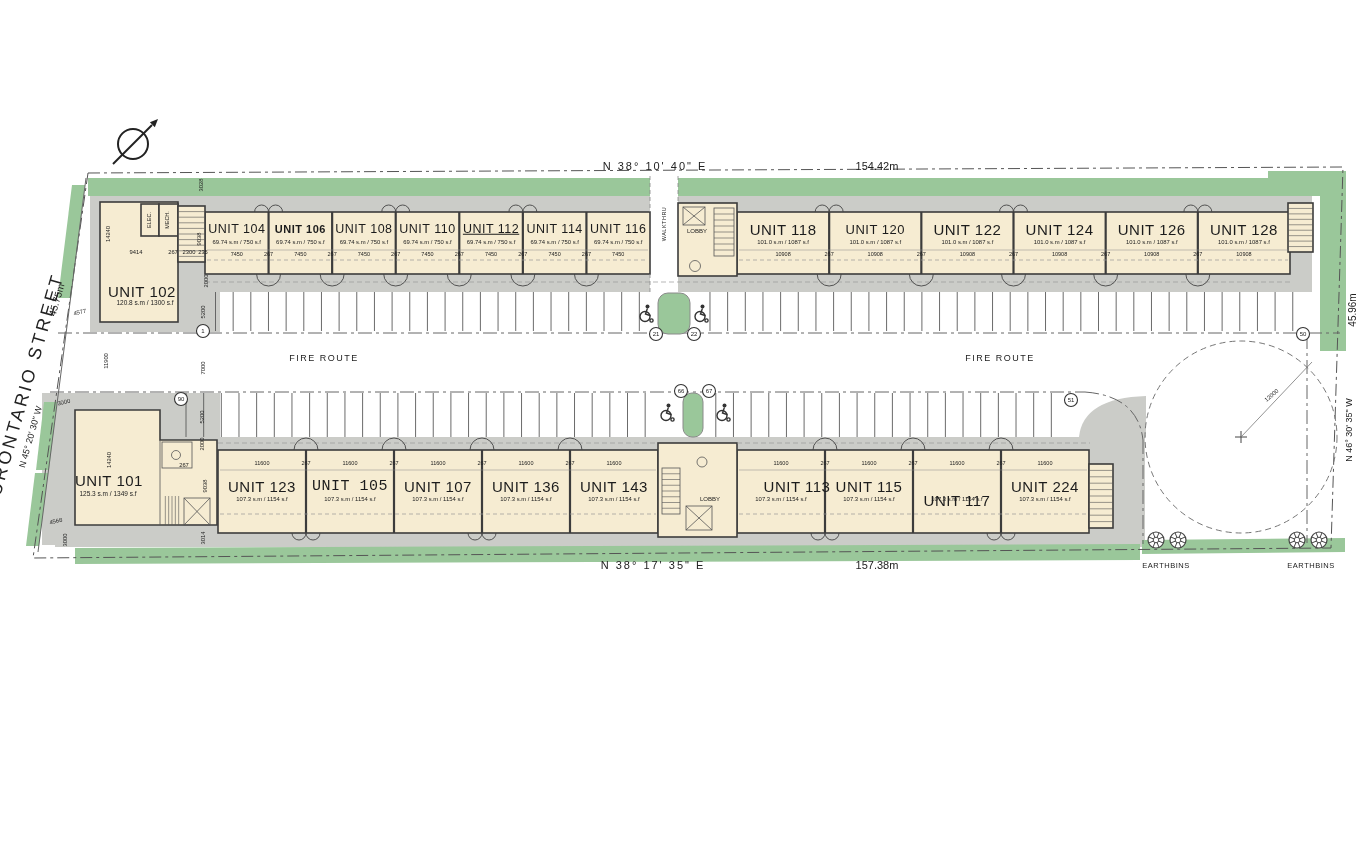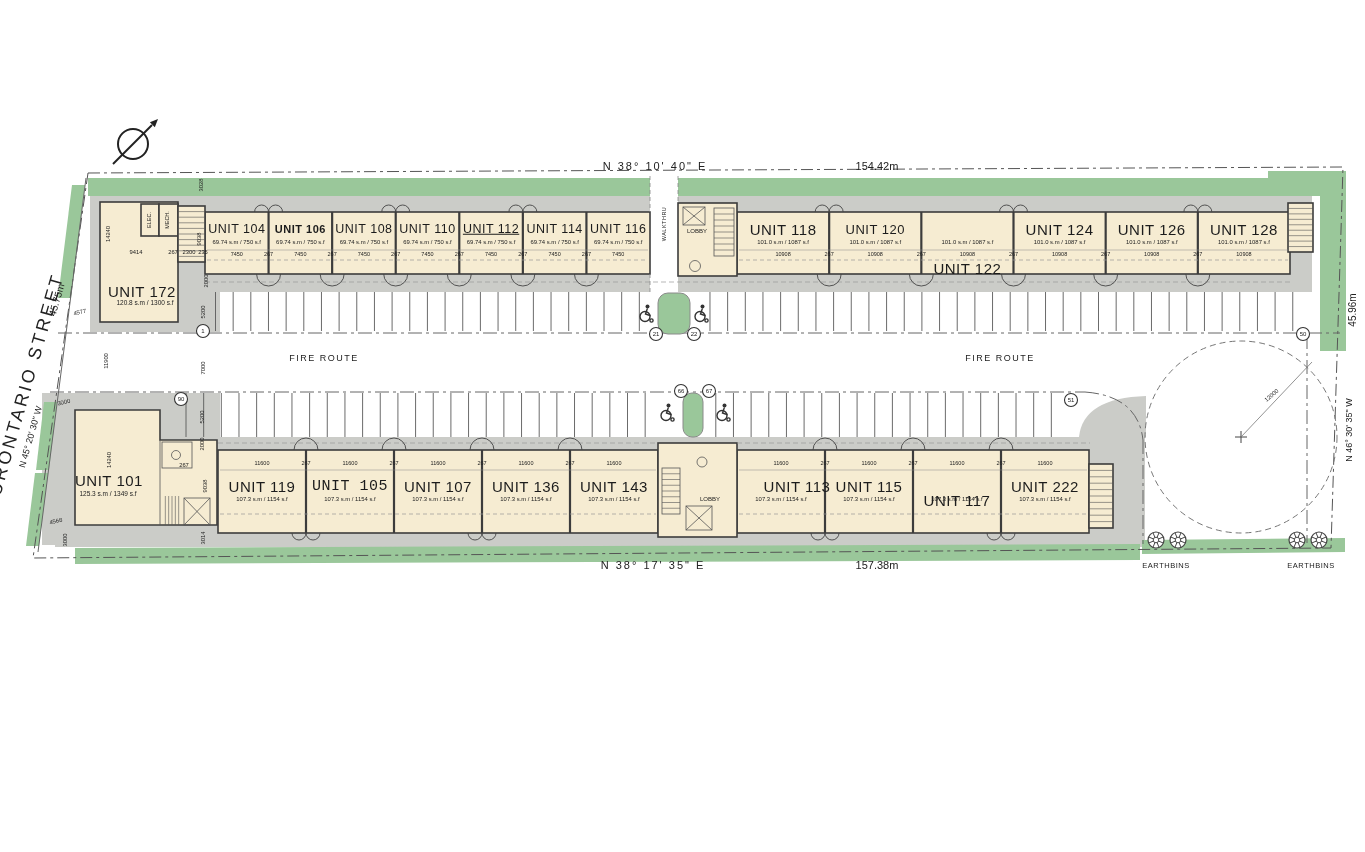--- a/index.html
+++ b/index.html
@@ -462,21 +462,21 @@
     <div class="lbl" style="left:697px;top:231px;font-size:6px;transform:translate(-50%,-50%);">LOBBY</div>
     <div class="lbl" style="left:710px;top:499px;font-size:6px;transform:translate(-50%,-50%);">LOBBY</div>
     <div class="lbl" style="left:150px;top:220px;font-size:5.5px;transform:translate(-50%,-50%) rotate(-90deg);">ELEC.</div>
     <div class="lbl" style="left:168px;top:220px;font-size:5.5px;transform:translate(-50%,-50%) rotate(-90deg);">MECH.</div>
 
     <div class="lbl" style="left:1166px;top:566px;font-size:7.5px;letter-spacing:0.5px;transform:translate(-50%,-50%);">EARTHBINS</div>
     <div class="lbl" style="left:1311px;top:566px;font-size:7.5px;letter-spacing:0.5px;transform:translate(-50%,-50%);">EARTHBINS</div>
 
     <div class="lbl uname" style="left:109px;top:480px;font-size:15px;transform:translate(-50%,-50%);">UNIT 101</div>
     <div class="lbl" style="left:108px;top:494px;font-size:6.5px;transform:translate(-50%,-50%);">125.3 s.m / 1349 s.f</div>
-    <div class="lbl uname" style="left:142px;top:291px;font-size:15px;transform:translate(-50%,-50%);">UNIT 172</div>
+    <div class="lbl uname" style="left:142px;top:291px;font-size:15px;transform:translate(-50%,-50%);">UNIT 102</div>
     <div class="lbl" style="left:145px;top:303px;font-size:6.5px;transform:translate(-50%,-50%);">120.8 s.m / 1300 s.f</div>
   <div class="lbl uname" style="left: 236.786px; top: 229px; font-size: 12.5px; transform: translate(-50%, -50%) rotate(0deg);">UNIT 104</div>
       <div class="lbl " style="left: 236.786px; top: 243px; font-size: 5.9px; transform: translate(-50%, -50%) rotate(0deg);">69.74 s.m / 750 s.f</div>
       <div class="lbl " style="left: 236.786px; top: 255px; font-size: 5.5px; transform: translate(-50%, -50%) rotate(0deg);">7450</div>
       <div class="lbl " style="left: 268.571px; top: 255px; font-size: 5.5px; transform: translate(-50%, -50%) rotate(0deg);">267</div>
       <div class="lbl uname" style="left: 300.356px; top: 229px; font-size: 11px; transform: translate(-50%, -50%) rotate(0deg); font-weight: bold;">UNIT 106</div>
       <div class="lbl " style="left: 300.356px; top: 243px; font-size: 5.9px; transform: translate(-50%, -50%) rotate(0deg);">69.74 s.m / 750 s.f</div>
       <div class="lbl " style="left: 300.356px; top: 255px; font-size: 5.5px; transform: translate(-50%, -50%) rotate(0deg);">7450</div>
       <div class="lbl " style="left: 332.142px; top: 255px; font-size: 5.5px; transform: translate(-50%, -50%) rotate(0deg);">267</div>
       <div class="lbl uname" style="left: 363.928px; top: 229px; font-size: 12.5px; transform: translate(-50%, -50%) rotate(0deg);">UNIT 108</div>
@@ -499,36 +499,36 @@
       <div class="lbl " style="left: 618.211px; top: 243px; font-size: 5.9px; transform: translate(-50%, -50%) rotate(0deg);">69.74 s.m / 750 s.f</div>
       <div class="lbl " style="left: 618.211px; top: 255px; font-size: 5.5px; transform: translate(-50%, -50%) rotate(0deg);">7450</div>
       <div class="lbl uname" style="left: 783.083px; top: 229px; font-size: 15px; transform: translate(-50%, -50%) rotate(0deg);">UNIT 118</div>
       <div class="lbl " style="left: 783.083px; top: 243px; font-size: 5.9px; transform: translate(-50%, -50%) rotate(0deg);">101.0 s.m / 1087 s.f</div>
       <div class="lbl " style="left: 783.083px; top: 255px; font-size: 5.5px; transform: translate(-50%, -50%) rotate(0deg);">10908</div>
       <div class="lbl " style="left: 829.167px; top: 255px; font-size: 5.5px; transform: translate(-50%, -50%) rotate(0deg);">267</div>
       <div class="lbl uname" style="left: 875.25px; top: 229px; font-size: 13px; transform: translate(-50%, -50%) rotate(0deg);">UNIT 120</div>
       <div class="lbl " style="left: 875.25px; top: 243px; font-size: 5.9px; transform: translate(-50%, -50%) rotate(0deg);">101.0 s.m / 1087 s.f</div>
       <div class="lbl " style="left: 875.25px; top: 255px; font-size: 5.5px; transform: translate(-50%, -50%) rotate(0deg);">10908</div>
       <div class="lbl " style="left: 921.334px; top: 255px; font-size: 5.5px; transform: translate(-50%, -50%) rotate(0deg);">267</div>
-      <div class="lbl uname" style="left: 967.418px; top: 229px; font-size: 15px; transform: translate(-50%, -50%) rotate(0deg); margin-top: 39px;">UNIT 122</div>
+      <div class="lbl uname" style="left: 967.418px; top: 229px; font-size: 15px; transform: translate(-50%, -50%) rotate(0deg);">UNIT 122</div>
       <div class="lbl " style="left: 967.418px; top: 243px; font-size: 5.9px; transform: translate(-50%, -50%) rotate(0deg);">101.0 s.m / 1087 s.f</div>
       <div class="lbl " style="left: 967.418px; top: 255px; font-size: 5.5px; transform: translate(-50%, -50%) rotate(0deg);">10908</div>
       <div class="lbl " style="left: 1013.5px; top: 255px; font-size: 5.5px; transform: translate(-50%, -50%) rotate(0deg);">267</div>
       <div class="lbl uname" style="left: 1059.58px; top: 229px; font-size: 15px; transform: translate(-50%, -50%) rotate(0deg);">UNIT 124</div>
       <div class="lbl " style="left: 1059.58px; top: 243px; font-size: 5.9px; transform: translate(-50%, -50%) rotate(0deg);">101.0 s.m / 1087 s.f</div>
       <div class="lbl " style="left: 1059.58px; top: 255px; font-size: 5.5px; transform: translate(-50%, -50%) rotate(0deg);">10908</div>
       <div class="lbl " style="left: 1105.67px; top: 255px; font-size: 5.5px; transform: translate(-50%, -50%) rotate(0deg);">267</div>
       <div class="lbl uname" style="left: 1151.75px; top: 229px; font-size: 15px; transform: translate(-50%, -50%) rotate(0deg);">UNIT 126</div>
       <div class="lbl " style="left: 1151.75px; top: 243px; font-size: 5.9px; transform: translate(-50%, -50%) rotate(0deg);">101.0 s.m / 1087 s.f</div>
       <div class="lbl " style="left: 1151.75px; top: 255px; font-size: 5.5px; transform: translate(-50%, -50%) rotate(0deg);">10908</div>
       <div class="lbl " style="left: 1197.84px; top: 255px; font-size: 5.5px; transform: translate(-50%, -50%) rotate(0deg);">267</div>
       <div class="lbl uname" style="left: 1243.92px; top: 229px; font-size: 15px; transform: translate(-50%, -50%) rotate(0deg);">UNIT 128</div>
       <div class="lbl " style="left: 1243.92px; top: 243px; font-size: 5.9px; transform: translate(-50%, -50%) rotate(0deg);">101.0 s.m / 1087 s.f</div>
       <div class="lbl " style="left: 1243.92px; top: 255px; font-size: 5.5px; transform: translate(-50%, -50%) rotate(0deg);">10908</div>
-      <div class="lbl uname" style="left: 262px; top: 486px; font-size: 15px; transform: translate(-50%, -50%) rotate(0deg);">UNIT 119</div>
+      <div class="lbl uname" style="left: 262px; top: 486px; font-size: 15px; transform: translate(-50%, -50%) rotate(0deg);">UNIT 123</div>
       <div class="lbl " style="left: 262px; top: 500px; font-size: 5.9px; transform: translate(-50%, -50%) rotate(0deg);">107.3 s.m / 1154 s.f</div>
       <div class="lbl " style="left: 262px; top: 464px; font-size: 5.5px; transform: translate(-50%, -50%) rotate(0deg);">11600</div>
       <div class="lbl " style="left: 306px; top: 464px; font-size: 5.5px; transform: translate(-50%, -50%) rotate(0deg);">267</div>
       <div class="lbl uname" style="left: 350px; top: 486px; font-size: 15px; transform: translate(-50%, -50%) rotate(0deg); font-family: Liberation Mono, monospace;">UNIT 105</div>
       <div class="lbl " style="left: 350px; top: 500px; font-size: 5.9px; transform: translate(-50%, -50%) rotate(0deg);">107.3 s.m / 1154 s.f</div>
       <div class="lbl " style="left: 350px; top: 464px; font-size: 5.5px; transform: translate(-50%, -50%) rotate(0deg);">11600</div>
       <div class="lbl " style="left: 394px; top: 464px; font-size: 5.5px; transform: translate(-50%, -50%) rotate(0deg);">267</div>
       <div class="lbl uname" style="left: 438px; top: 486px; font-size: 15px; transform: translate(-50%, -50%) rotate(0deg);">UNIT 107</div>
       <div class="lbl " style="left: 438px; top: 500px; font-size: 5.9px; transform: translate(-50%, -50%) rotate(0deg);">107.3 s.m / 1154 s.f</div>
       <div class="lbl " style="left: 438px; top: 464px; font-size: 5.5px; transform: translate(-50%, -50%) rotate(0deg);">11600</div>
@@ -545,21 +545,21 @@
       <div class="lbl " style="left: 781px; top: 464px; font-size: 5.5px; transform: translate(-50%, -50%) rotate(0deg);">11600</div>
       <div class="lbl " style="left: 825px; top: 464px; font-size: 5.5px; transform: translate(-50%, -50%) rotate(0deg);">267</div>
       <div class="lbl uname" style="left: 869px; top: 486px; font-size: 15px; transform: translate(-50%, -50%) rotate(0deg);">UNIT 115</div>
       <div class="lbl " style="left: 869px; top: 500px; font-size: 5.9px; transform: translate(-50%, -50%) rotate(0deg);">107.3 s.m / 1154 s.f</div>
       <div class="lbl " style="left: 869px; top: 464px; font-size: 5.5px; transform: translate(-50%, -50%) rotate(0deg);">11600</div>
       <div class="lbl " style="left: 913px; top: 464px; font-size: 5.5px; transform: translate(-50%, -50%) rotate(0deg);">267</div>
       <div class="lbl uname" style="left: 957px; top: 486px; font-size: 15px; transform: translate(-50%, -50%) rotate(0deg); margin-top: 14px;">UNIT 117</div>
       <div class="lbl " style="left: 957px; top: 500px; font-size: 5.9px; transform: translate(-50%, -50%) rotate(0deg);">107.3 s.m / 1154 s.f</div>
       <div class="lbl " style="left: 957px; top: 464px; font-size: 5.5px; transform: translate(-50%, -50%) rotate(0deg);">11600</div>
       <div class="lbl " style="left: 1001px; top: 464px; font-size: 5.5px; transform: translate(-50%, -50%) rotate(0deg);">267</div>
-      <div class="lbl uname" style="left: 1045px; top: 486px; font-size: 15px; transform: translate(-50%, -50%) rotate(0deg);">UNIT 222</div>
+      <div class="lbl uname" style="left: 1045px; top: 486px; font-size: 15px; transform: translate(-50%, -50%) rotate(0deg);">UNIT 224</div>
       <div class="lbl " style="left: 1045px; top: 500px; font-size: 5.9px; transform: translate(-50%, -50%) rotate(0deg);">107.3 s.m / 1154 s.f</div>
       <div class="lbl " style="left: 1045px; top: 464px; font-size: 5.5px; transform: translate(-50%, -50%) rotate(0deg);">11600</div>
       <div class="lbl " style="left: 202px; top: 185px; font-size: 5.8px; transform: translate(-50%, -50%) rotate(-90deg);">3028</div>
       <div class="lbl " style="left: 109px; top: 234px; font-size: 5.8px; transform: translate(-50%, -50%) rotate(-90deg);">14240</div>
       <div class="lbl " style="left: 136px; top: 253px; font-size: 5.8px; transform: translate(-50%, -50%) rotate(0deg);">9414</div>
       <div class="lbl " style="left: 173px; top: 253px; font-size: 5.8px; transform: translate(-50%, -50%) rotate(0deg);">267</div>
       <div class="lbl " style="left: 189px; top: 253px; font-size: 5.8px; transform: translate(-50%, -50%) rotate(0deg);">2300</div>
       <div class="lbl " style="left: 203px; top: 253px; font-size: 5.8px; transform: translate(-50%, -50%) rotate(0deg);">235</div>
       <div class="lbl " style="left: 200px; top: 239px; font-size: 5.8px; transform: translate(-50%, -50%) rotate(-90deg);">9038</div>
       <div class="lbl " style="left: 207px; top: 281px; font-size: 5.8px; transform: translate(-50%, -50%) rotate(-90deg);">2000</div>

